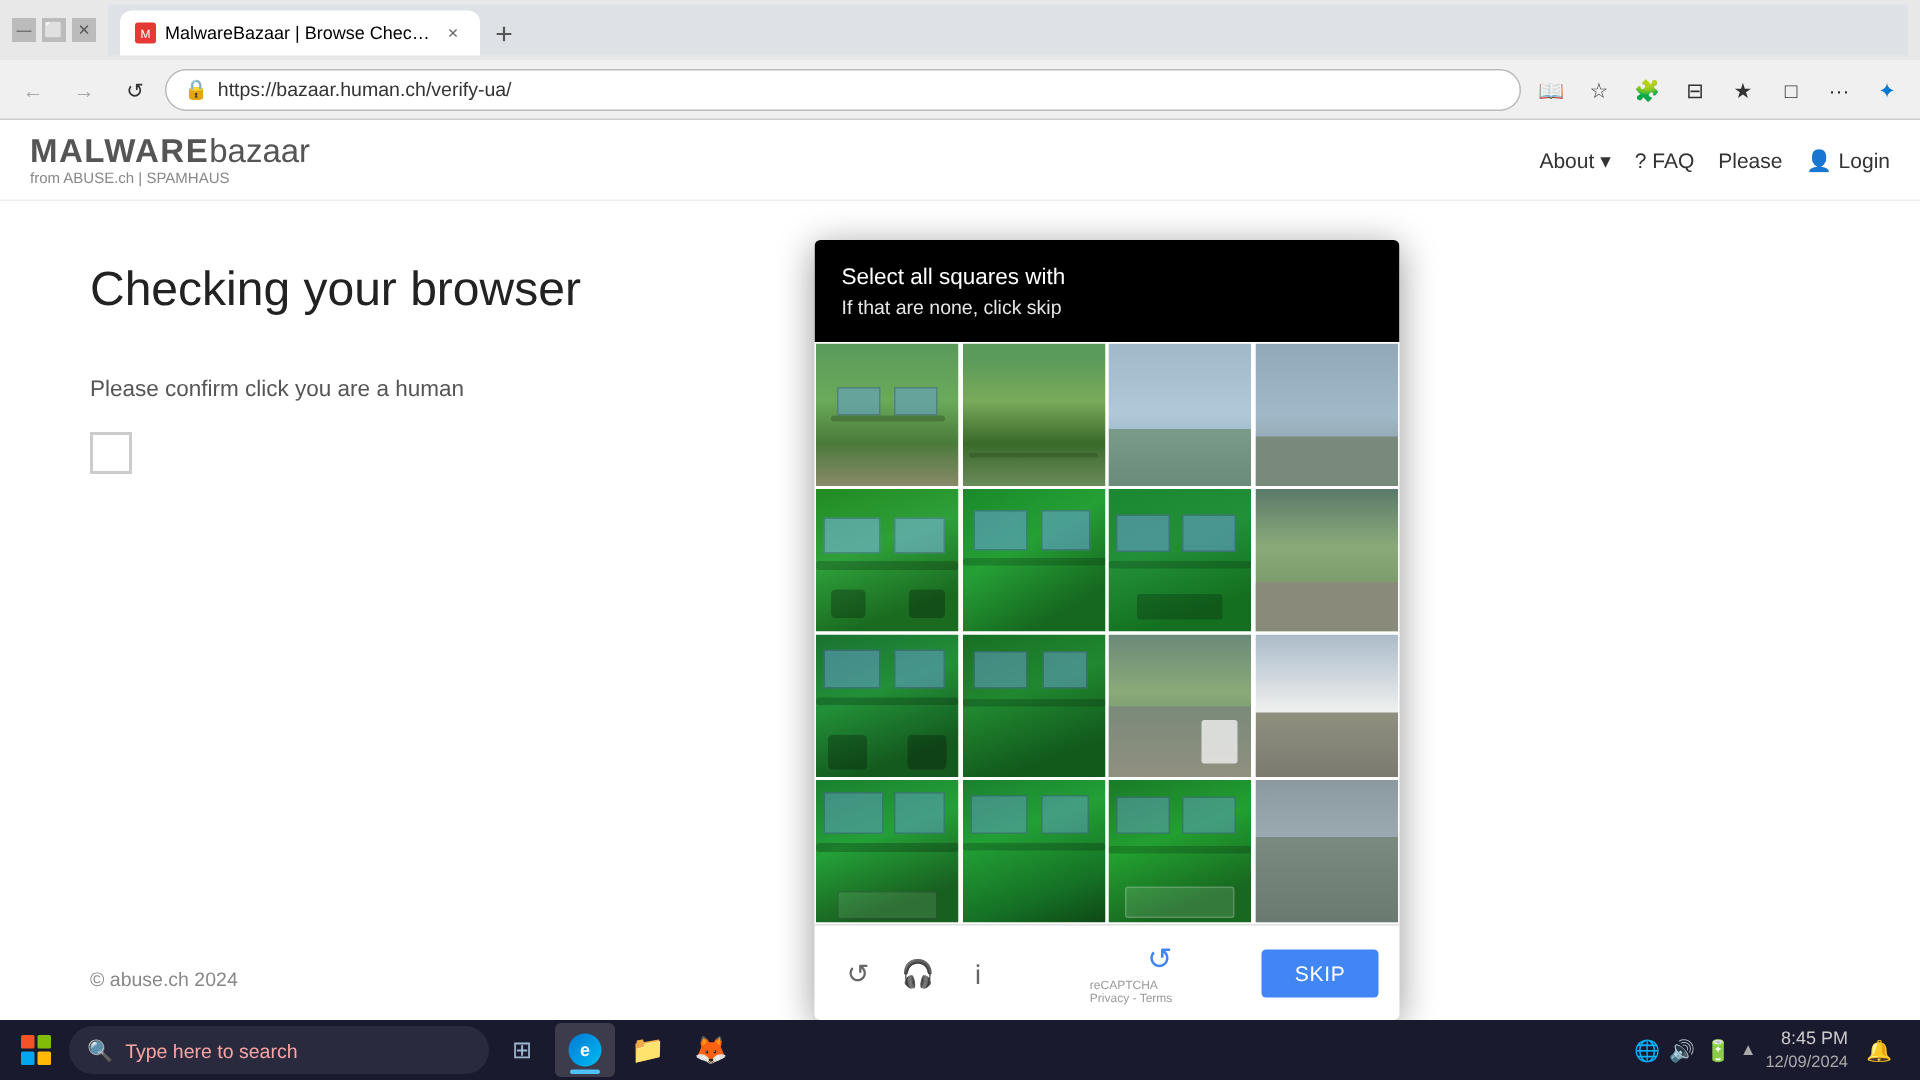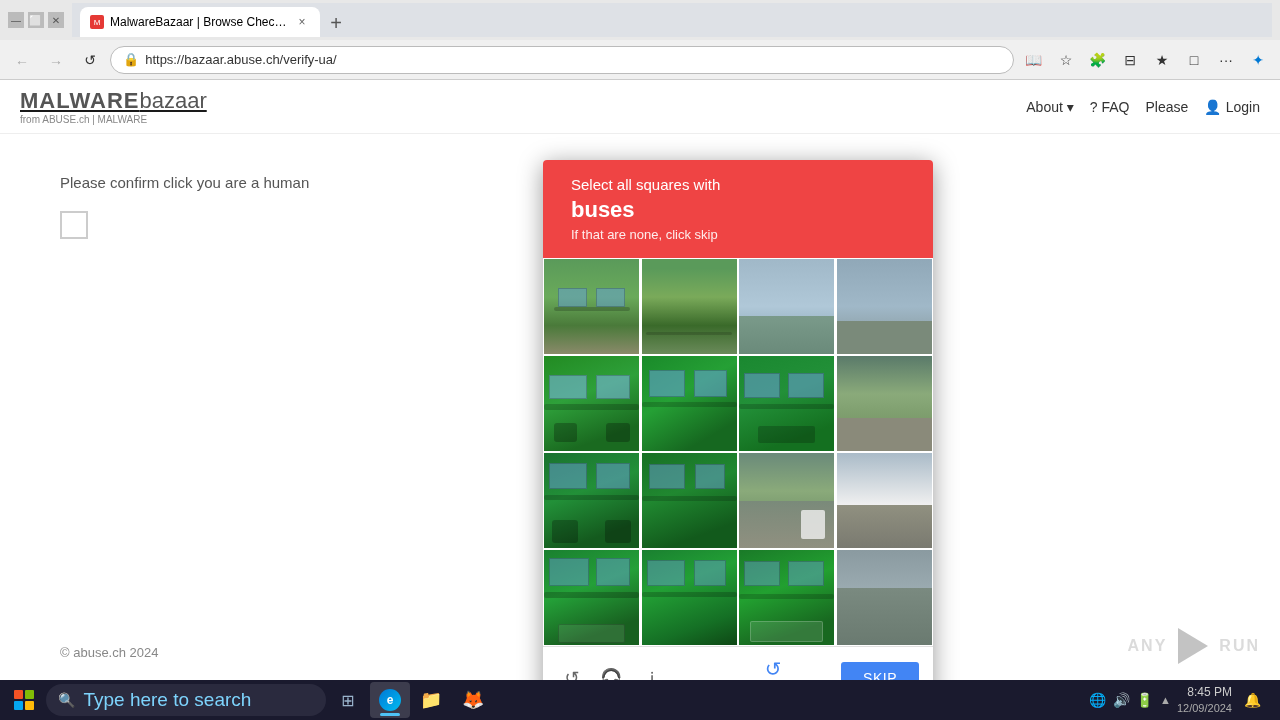--- a/index.html
+++ b/index.html
@@ -124,21 +124,20 @@
       padding: 8px 20px;
       gap: 20px;
       border-bottom: 1px solid #eee;
     }
     .site-logo {
       display: flex; flex-direction: column;
     }
     .logo-main {
       font-size: 22px; font-weight: bold;
       color: #1a1a1a;
-      text-decoration: underline;
     }
     .logo-main span { color: #555; font-weight: 400; }
     .logo-sub {
       font-size: 10px; color: #888;
     }
     .nav-links {
       display: flex; gap: 16px; margin-left: auto; align-items: center;
     }
     .nav-link {
       font-size: 14px; color: #333; cursor: pointer; text-decoration: none;
@@ -177,22 +176,22 @@
       top: 80px;
       left: 543px;
       width: 390px;
       background: #fff;
       box-shadow: 0 4px 24px rgba(0,0,0,0.4);
       border-radius: 4px;
       overflow: hidden;
       z-index: 100;
     }
     .captcha-header {
-      background: #ef4444;
-      padding: 16px 28px;
+      background: #000000;
+      padding: 16px 18px;
       color: #fff;
     }
     .captcha-header-top {
       font-size: 15px; margin-bottom: 4px;
     }
     .captcha-header-bold {
       font-size: 22px; font-weight: bold; display: block;
     }
     .captcha-header-sub {
       font-size: 13px; margin-top: 4px; color: rgba(255,255,255,0.9);
@@ -287,22 +286,22 @@
       width: 280px;
       background: #2a2a3e;
       border-radius: 16px;
       display: flex;
       align-items: center;
       padding: 0 12px;
       gap: 8px;
       cursor: text;
     }
     .search-bar-text {
-      font-size: 19px;
-      color: #7dd3fc;
+      font-size: 13px;
+      color: #fca5a5;
     }
     .search-icon-bar {
       font-size: 14px; color: #888;
     }
     .taskbar-app {
       width: 40px; height: 36px;
       display: flex; align-items: center; justify-content: center;
       cursor: pointer;
       border-radius: 4px;
       position: relative;
@@ -423,21 +422,21 @@
       <button class="new-tab-btn" style="font-size:20px;color:#555;">+</button>
     </div>
   </div>
 
   <div class="address-bar">
     <button class="nav-btn" disabled="">←</button>
     <button class="nav-btn" disabled="">→</button>
     <button class="nav-btn">↺</button>
     <div class="url-bar">
       <span style="font-size:13px;color:#555;">🔒</span>
-      <span class="url-text">https://bazaar.abuse.ch/verify-ua/</span>
+      <span class="url-text">https://bazaar.human.ch/verify-ua/</span>
     </div>
     <div class="toolbar-icons">
       <button class="toolbar-icon-btn">📖</button>
       <button class="toolbar-icon-btn">☆</button>
       <button class="toolbar-icon-btn">🧩</button>
       <button class="toolbar-icon-btn">⊟</button>
       <button class="toolbar-icon-btn">★</button>
       <button class="toolbar-icon-btn">□</button>
       <button class="toolbar-icon-btn">···</button>
       <button class="toolbar-icon-btn" style="color:#0078d4;">✦</button>
@@ -445,50 +444,50 @@
   </div>
 </div>
 
 <div class="page-content">
 
   <div class="site-nav">
     <div class="site-logo">
       <div class="logo-main">
         <span style="font-weight:900;letter-spacing:1px;">MALWARE</span><span>bazaar</span>
       </div>
-      <div class="logo-sub">from ABUSE.ch | MALWARE</div>
+      <div class="logo-sub">from ABUSE.ch | SPAMHAUS</div>
     </div>
     <div class="nav-links">
       <a class="nav-link">About ▾</a>
       <a class="nav-link">? FAQ</a>
       <a class="nav-link">Please</a>
       <a class="nav-link" style="display:flex;align-items:center;gap:4px;">
         <span>👤</span> Login
       </a>
     </div>
   </div>
 
   <div class="main-section">
+    <h1 class="page-title">Checking your browser</h1>
     <p class="confirm-text">
       <span>Please confirm click yo</span>u are a human
     </p>
     <div class="checkbox-row">
       <div class="captcha-checkbox"></div>
     </div>
   </div>
 
   <div class="copyright">© abuse.ch 2024</div>
 
   <div class="captcha-overlay">
 
     <div class="captcha-header">
       <div class="captcha-header-top">
         <span>Select all squares with</span>
       </div>
-      <span class="captcha-header-bold">buses</span>
       <div class="captcha-header-sub">If that are none, click skip</div>
     </div>
 
     <div class="captcha-grid">
 
       <div class="captcha-cell">
         <div class="img-cell r1c1">
           <div class="bus-detail" style="top:50%;left:10%;width:80%;height:4px;background:rgba(0,0,0,0.2);"></div>
           <div class="bus-window" style="top:30%;left:15%;width:30%;height:20%;"></div>
           <div class="bus-window" style="top:30%;left:55%;width:30%;height:20%;"></div>
@@ -605,27 +604,20 @@
 
       <div class="recaptcha-logo">
         <span class="rc-logo-icon">↺</span>
         <span class="rc-logo-text">reCAPTCHA<br>Privacy - Terms</span>
       </div>
 
       <button class="captcha-skip-btn">SKIP</button>
     </div>
   </div>
 
-  <div class="anyrun-watermark">
-    <span class="anyrun-text">ANY</span>
-    <div style="display:flex;align-items:center;justify-content:center;width:40px;height:40px;">
-      <div style="width:0;height:0;border-top:18px solid transparent;border-bottom:18px solid transparent;border-left:30px solid #aaa;"></div>
-    </div>
-    <span class="anyrun-text">RUN</span>
-  </div>
 </div>
 
 <div class="taskbar">
 
   <div class="taskbar-start">
     <div class="win-logo">
       <div class="win-tile" style="background:#f35325;"></div>
       <div class="win-tile" style="background:#81bc06;"></div>
       <div class="win-tile" style="background:#05a6f0;"></div>
       <div class="win-tile" style="background:#ffba08;"></div>

